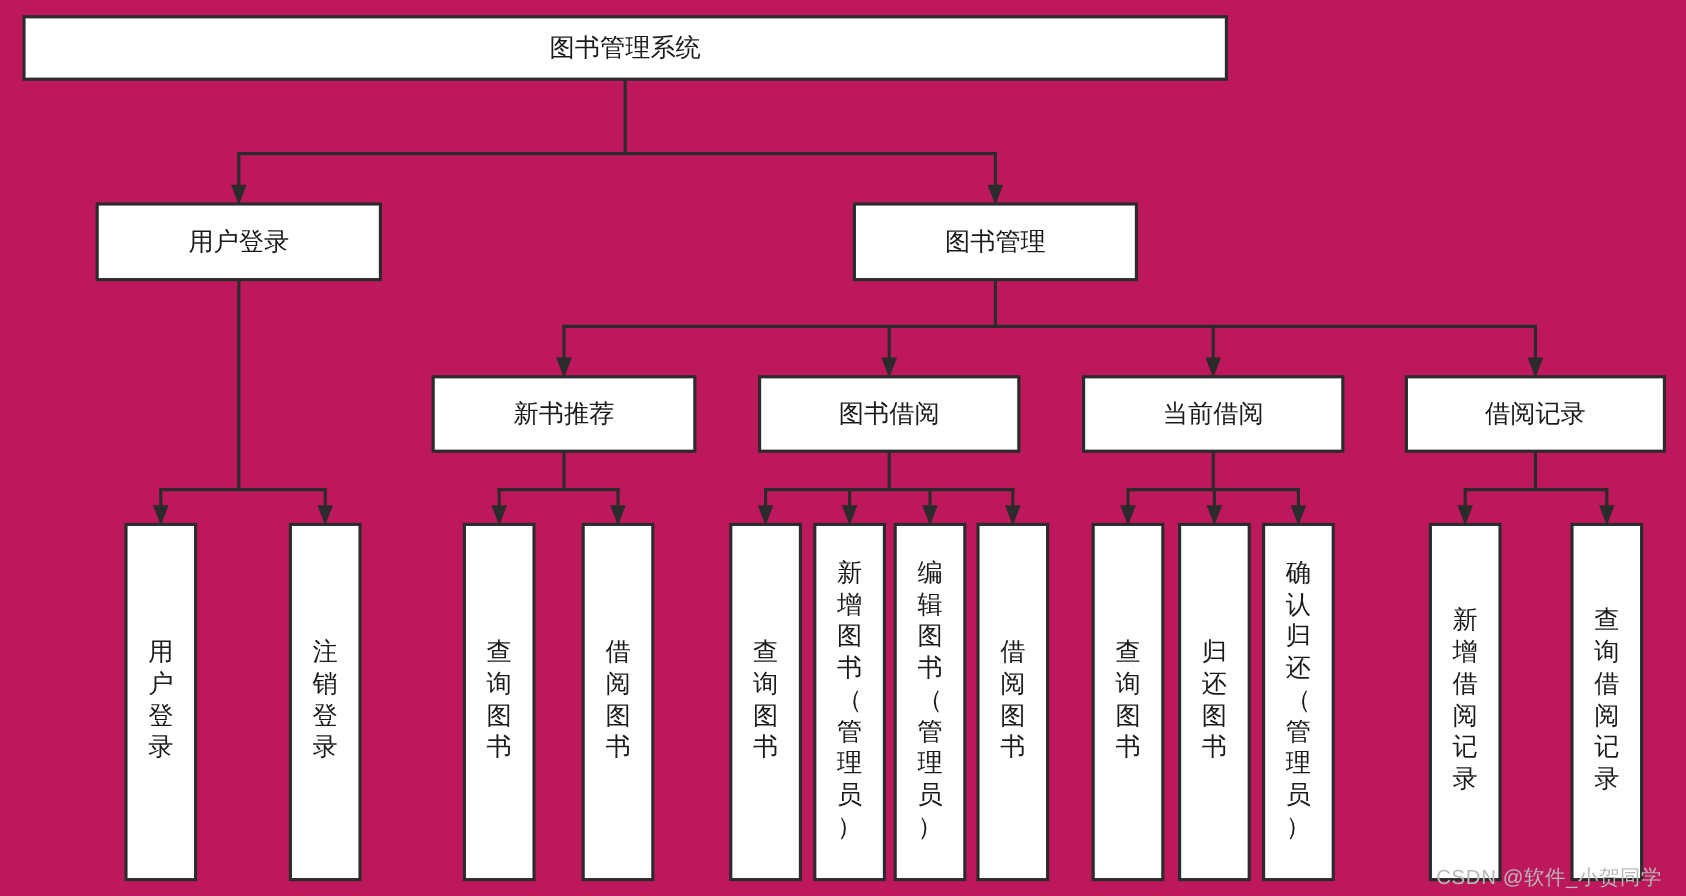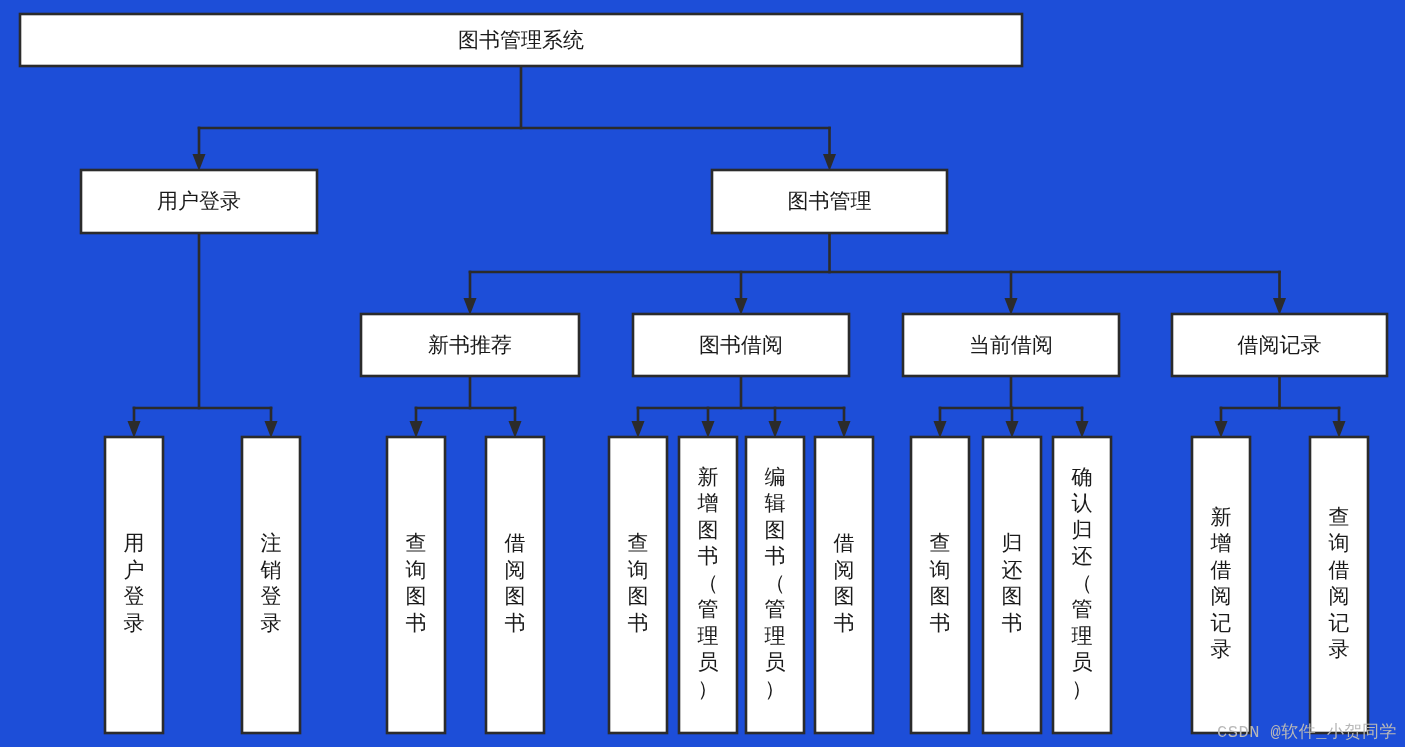--- a/index.html
+++ b/index.html
@@ -7,21 +7,21 @@
     padding: 0;
     background: #ffffff;
   }
   body {
     font-family: "Liberation Sans", "DejaVu Sans", sans-serif;
   }
   #canvas {
     position: relative;
     width: 1405px;
     height: 747px;
-    background: #1d4ed8;
+    background: #be185d;
     overflow: hidden;
   }
   #diagram-svg {
     position: absolute;
     left: 0;
     top: 0;
     width: 1405px;
     height: 747px;
   }
   .node-box {
@@ -47,23 +47,23 @@
     dominant-baseline: middle;
   }
   .node-label-vertical {
     fill: #1a1a1a;
     font-family: "Liberation Sans", "DejaVu Sans", sans-serif;
     font-size: 21px;
     text-anchor: middle;
   }
   .watermark {
     position: absolute;
-    right: 8px;
+    right: 20px;
     bottom: 4px;
-    font-family: Liberation Mono, monospace;
+    font-family: Liberation Sans, sans-serif;
     font-size: 17px;
     color: #b8b8b8;
     letter-spacing: 0.5px;
     white-space: nowrap;
     user-select: none;
   }
 </style>
 </head>
 <body>
 

